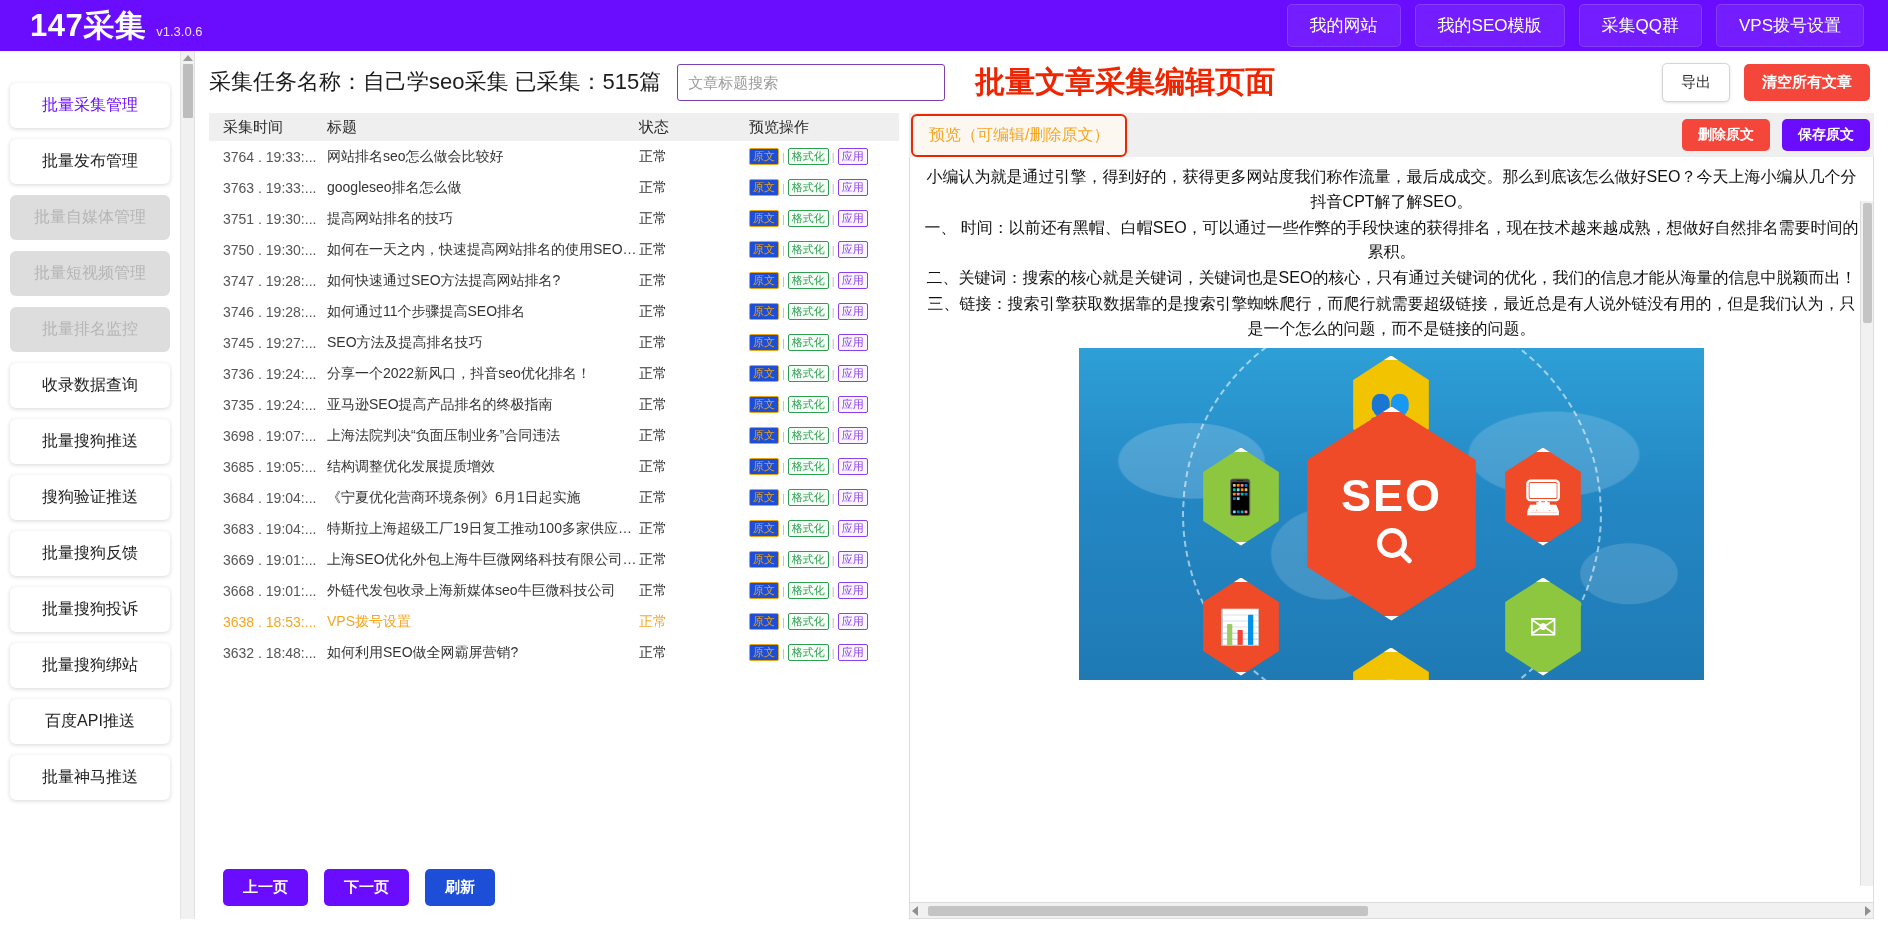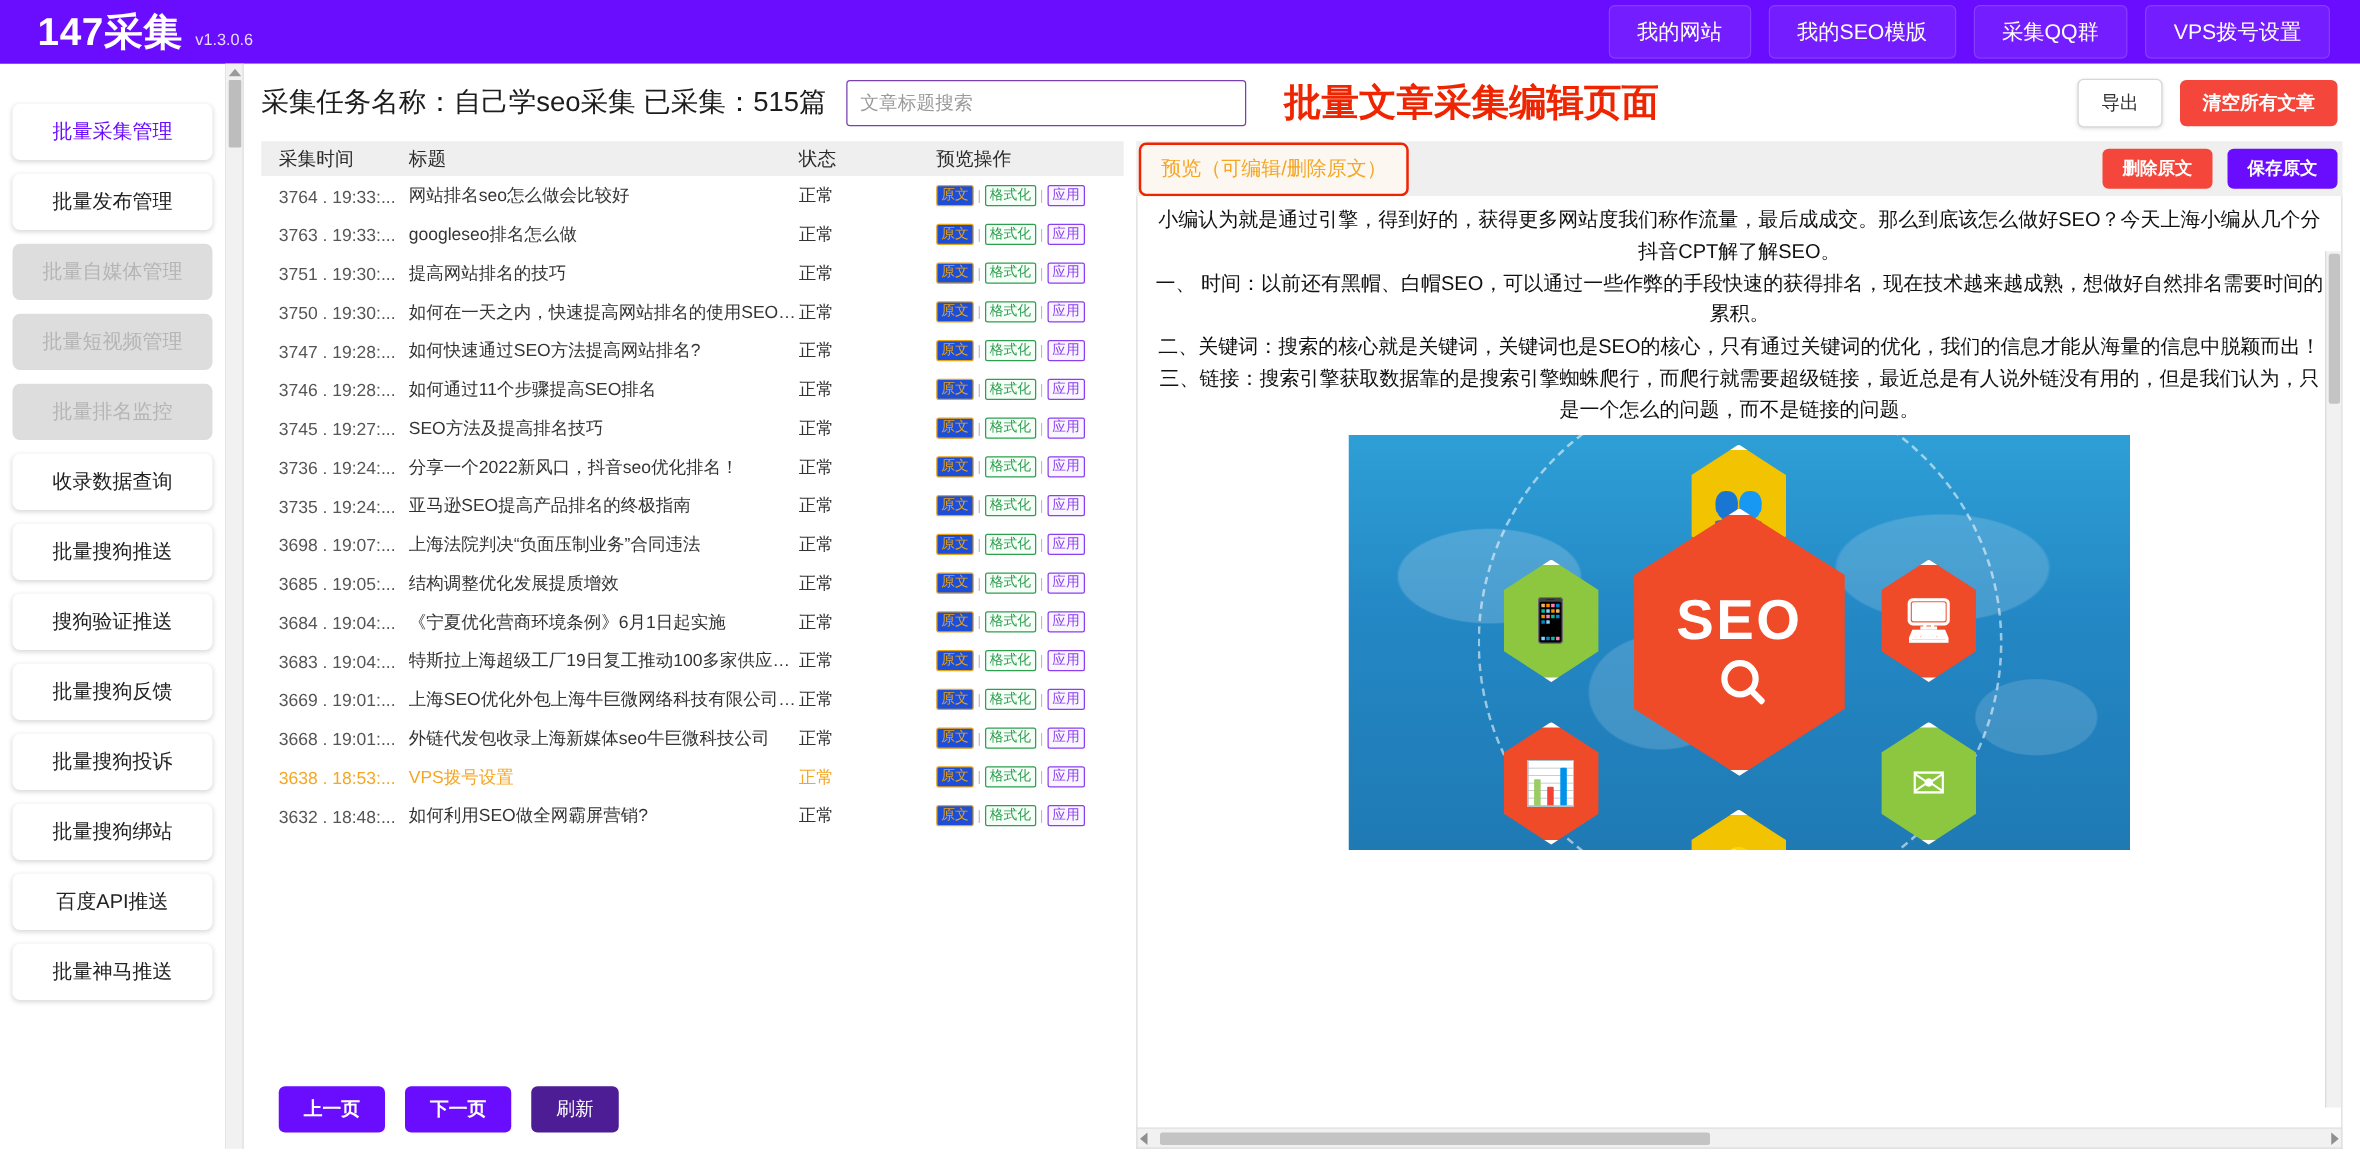--- a/index.html
+++ b/index.html
@@ -82,41 +82,41 @@
 
   .main-inner { margin-left: 14px; flex: 1; display: flex; flex-direction: column; }
 
   
   .toolbar {
     height: 62px; display: flex; align-items: center;
     padding: 0 18px 0 14px; gap: 16px;
   }
   .task-title { font-size: 22px; color: #1c1c1c; white-space: nowrap; }
   .search-input {
-    width: 320px; height: 37px;
+    width: 268px; height: 37px;
     border: 1px solid #7a3fb0; border-radius: 3px;
     padding: 0 10px; font-size: 15px; color: #333;
     outline: none; background: #fff;
     font-family: "Liberation Sans", sans-serif;
   }
   .search-input::placeholder { color: #9b9b9b; }
   .page-banner {
     color: #ef2400; font-size: 30px; font-weight: 700;
     margin-left: 14px; white-space: nowrap;
   }
   .toolbar-right { margin-left: auto; display: flex; align-items: center; gap: 14px; }
   .btn {
     border: none; border-radius: 5px; cursor: pointer;
     font-size: 15px; padding: 9px 18px; white-space: nowrap;
     font-family: "Liberation Sans", sans-serif;
   }
   .btn-white { background:#fff; color:#333; border:1px solid #d6d6d6; box-shadow:0 1px 3px rgba(0,0,0,0.12); }
   .btn-red { background:#f4463a; color:#fff; font-weight:600; }
   .btn-purple { background:#6a0dff; color:#fff; font-weight:600; }
-  .btn-green { background:#4c1d95; color:#fff; font-weight:400; }
+  .btn-green { background:#1d4ed8; color:#fff; font-weight:700; }
 
   
   .content { flex: 1; display: flex; min-height: 0; padding: 0 14px 0 14px; }
 
   
   .table-pane { width: 690px; flex: 0 0 690px; display: flex; flex-direction: column; min-height: 0; }
   .thead {
     display: flex; align-items: center; height: 28px;
     background: #efefef; font-size: 15px; color: #2b2b2b;
   }

